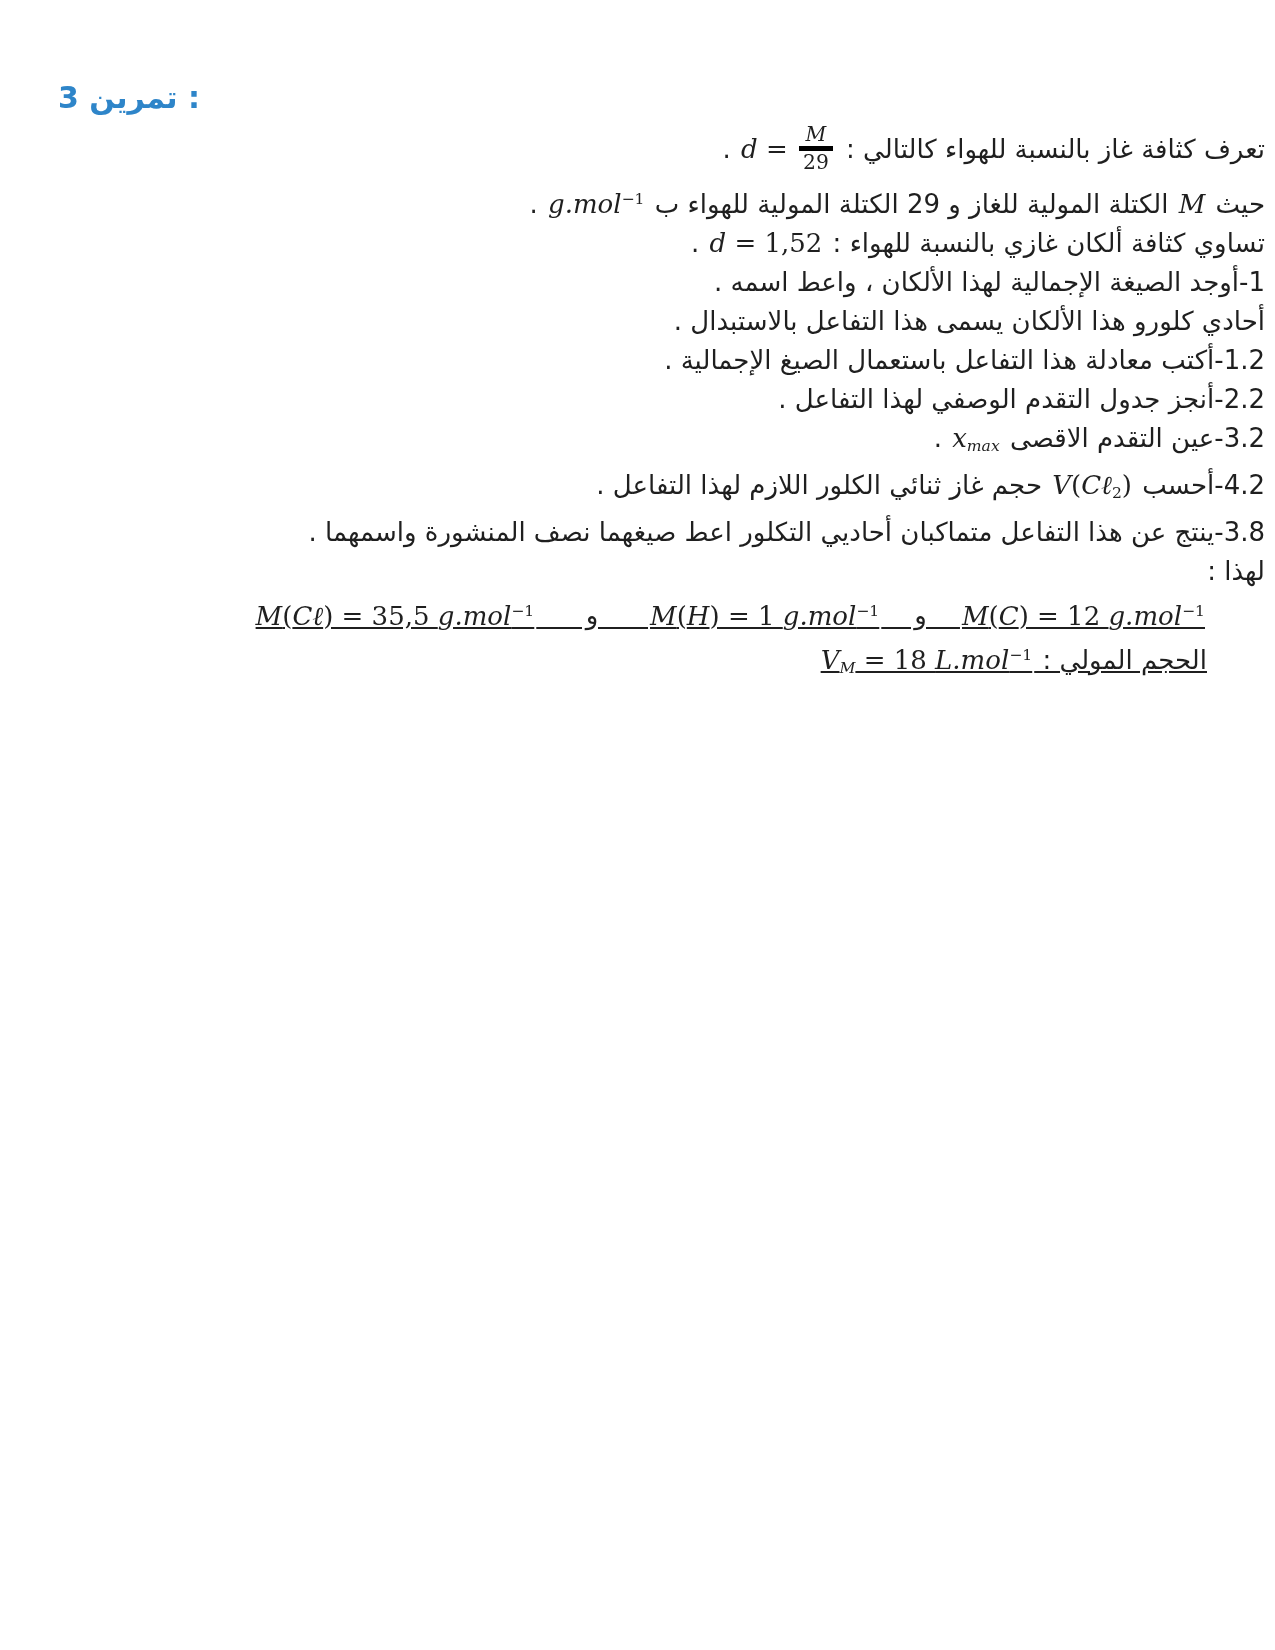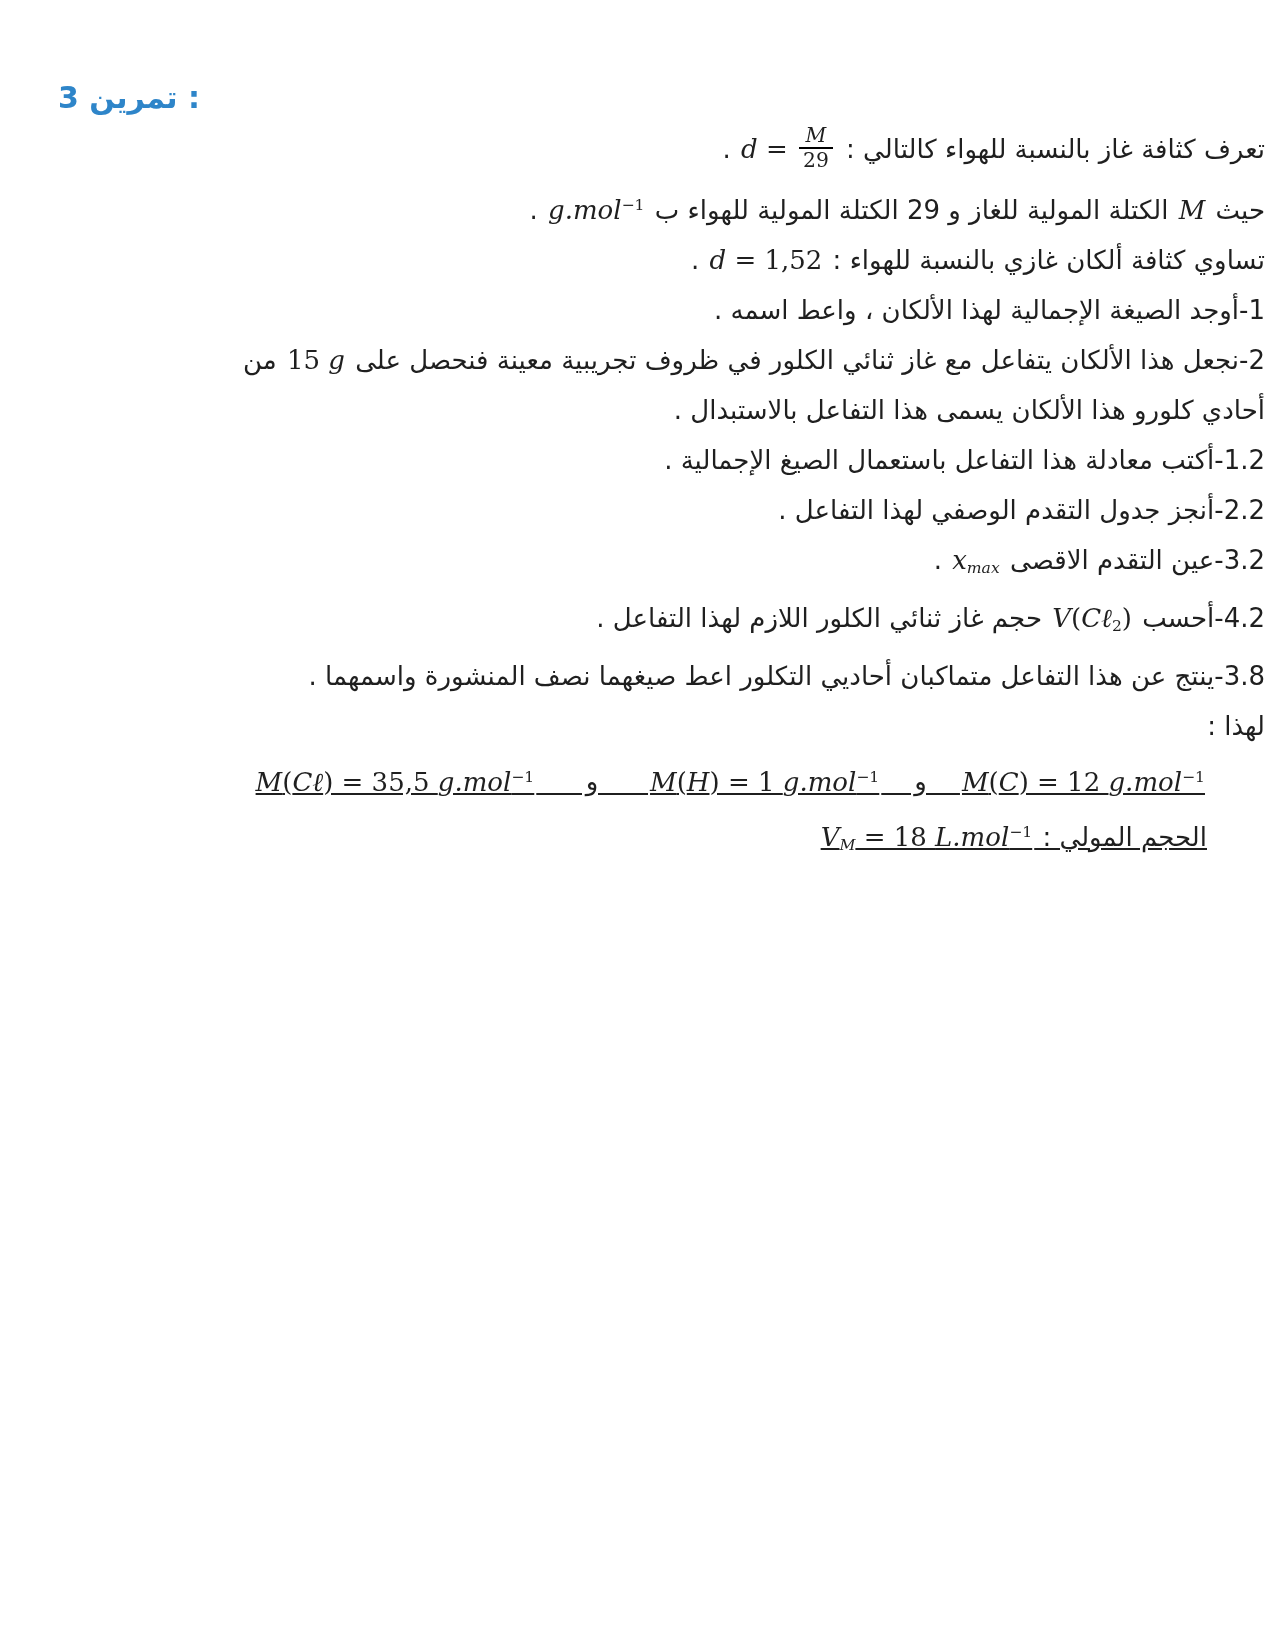--- a/index.html
+++ b/index.html
@@ -2,45 +2,44 @@
 <html lang="ar"><head>
 <meta charset="utf-8">
 <style>
   html,body{margin:0;padding:0;background:#ffffff;}
   body{width:1275px;height:1650px;overflow:hidden;color:#1f1f1f;
        font-family:"DejaVu Sans",sans-serif;}
   .page{direction:rtl;text-align:right;padding:80px 10px 0 58px;font-size:26px;}
   .title{direction:ltr;text-align:left;font-weight:bold;font-size:30px;
          line-height:36px;color:#2e85c9;margin-bottom:2px;
          font-family:"DejaVu Sans",sans-serif;}
-  .line{line-height:50px;white-space:nowrap;}
+  .line{line-height:39px;white-space:nowrap;}
   .line.tall{line-height:62px;}
   .line.given{padding-left:0;padding-right:58px;text-decoration:underline;}
   .ar{direction:rtl;unicode-bidi:isolate;}
   .math{direction:ltr;unicode-bidi:isolate;font-family:"DejaVu Serif",serif;
         margin:0 2px;}
   .it{font-style:italic;}
   .sup{font-size:0.60em;vertical-align:0.60em;letter-spacing:0;}
   .sub{font-size:0.60em;vertical-align:-0.25em;text-align:center;}
   .frac{display:inline-block;vertical-align:middle;text-align:center;
         font-size:0.78em;line-height:1.12;margin:0 3px;transform:translateY(-3px);}
   .frac .num{display:block;padding:0 4px;}
-  .frac .den{display:block;padding:0 4px;border-top:2px solid #000000;}
+  .frac .den{display:block;padding:0 4px;border-top:5px solid #000000;}
 </style>
 </head>
 <body>
 
 <div class="page">
   <div class="title">تمرين 3 :</div>
   <div id="exercise-body">
       <div class="line tall"><span class="ar">تعرف كثافة غاز بالنسبة للهواء كالتالي : </span><span class="math" dir="ltr"><span class="it">d</span><span> = </span><span class="frac"><span class="num it">M</span><span class="den">29</span></span></span><span class="ar"> .</span></div>
       <div class="line"><span class="ar">حيث </span><span class="math" dir="ltr"><span class="it">M</span></span><span class="ar"> الكتلة المولية للغاز و 29 الكتلة المولية للهواء ب </span><span class="math" dir="ltr"><span class="it">g.mol</span><span class="sup">−1</span></span><span class="ar"> .</span></div>
       <div class="line"><span class="ar">تساوي كثافة ألكان غازي بالنسبة للهواء : </span><span class="math" dir="ltr"><span class="it">d</span><span> = 1,52</span></span><span class="ar"> .</span></div>
       <div class="line"><span class="ar">1-أوجد الصيغة الإجمالية لهذا الألكان ، واعط اسمه .</span></div>
-      <div class="line"><span class="ar">2-نجعل هذا الألكان يتفاعل مع غاز ثنائي الكلور في ظروف تجريبية معينة فنحصل على </span><span class="math" dir="ltr"><span>15 </span><span class="it">g</span></span><span class="ar"> من</span></div>
       <div class="line"><span class="ar">أحادي كلورو هذا الألكان يسمى هذا التفاعل بالاستبدال .</span></div>
       <div class="line"><span class="ar">1.2-أكتب معادلة هذا التفاعل باستعمال الصيغ الإجمالية .</span></div>
       <div class="line"><span class="ar">2.2-أنجز جدول التقدم الوصفي لهذا التفاعل .</span></div>
       <div class="line"><span class="ar">3.2-عين التقدم الاقصى </span><span class="math" dir="ltr"><span class="it">x</span><span class="sub it">max</span></span><span class="ar"> .</span></div>
       <div class="line"><span class="ar">4.2-أحسب </span><span class="math" dir="ltr"><span class="it">V</span><span>(</span><span class="it">Cℓ</span><span class="sub">2</span><span>)</span></span><span class="ar"> حجم غاز ثنائي الكلور اللازم لهذا التفاعل .</span></div>
       <div class="line"><span class="ar">3.8-ينتج عن هذا التفاعل متماكبان أحاديي التكلور اعط صيغهما نصف المنشورة واسمهما .</span></div>
       <div class="line"><span class="ar">لهذا :</span></div>
       <div class="line given"><span class="math" dir="ltr"><span class="it">M</span><span>(</span><span class="it">C</span><span>) = 12 </span><span class="it">g.mol</span><span class="sup">−1</span></span><span class="ar">&nbsp;&nbsp;&nbsp; و &nbsp;&nbsp;&nbsp;</span><span class="math" dir="ltr"><span class="it">M</span><span>(</span><span class="it">H</span><span>) = 1 </span><span class="it">g.mol</span><span class="sup">−1</span></span><span class="ar">&nbsp;&nbsp;&nbsp;&nbsp;&nbsp; و &nbsp;&nbsp;&nbsp;&nbsp;&nbsp;</span><span class="math" dir="ltr"><span class="it">M</span><span>(</span><span class="it">Cℓ</span><span>) = 35,5 </span><span class="it">g.mol</span><span class="sup">−1</span></span></div>
       <div class="line given"><span class="ar">الحجم المولي : </span><span class="math" dir="ltr"><span class="it">V</span><span class="sub it">M</span><span> = 18 </span><span class="it">L.mol</span><span class="sup">−1</span></span></div>
     </div>

